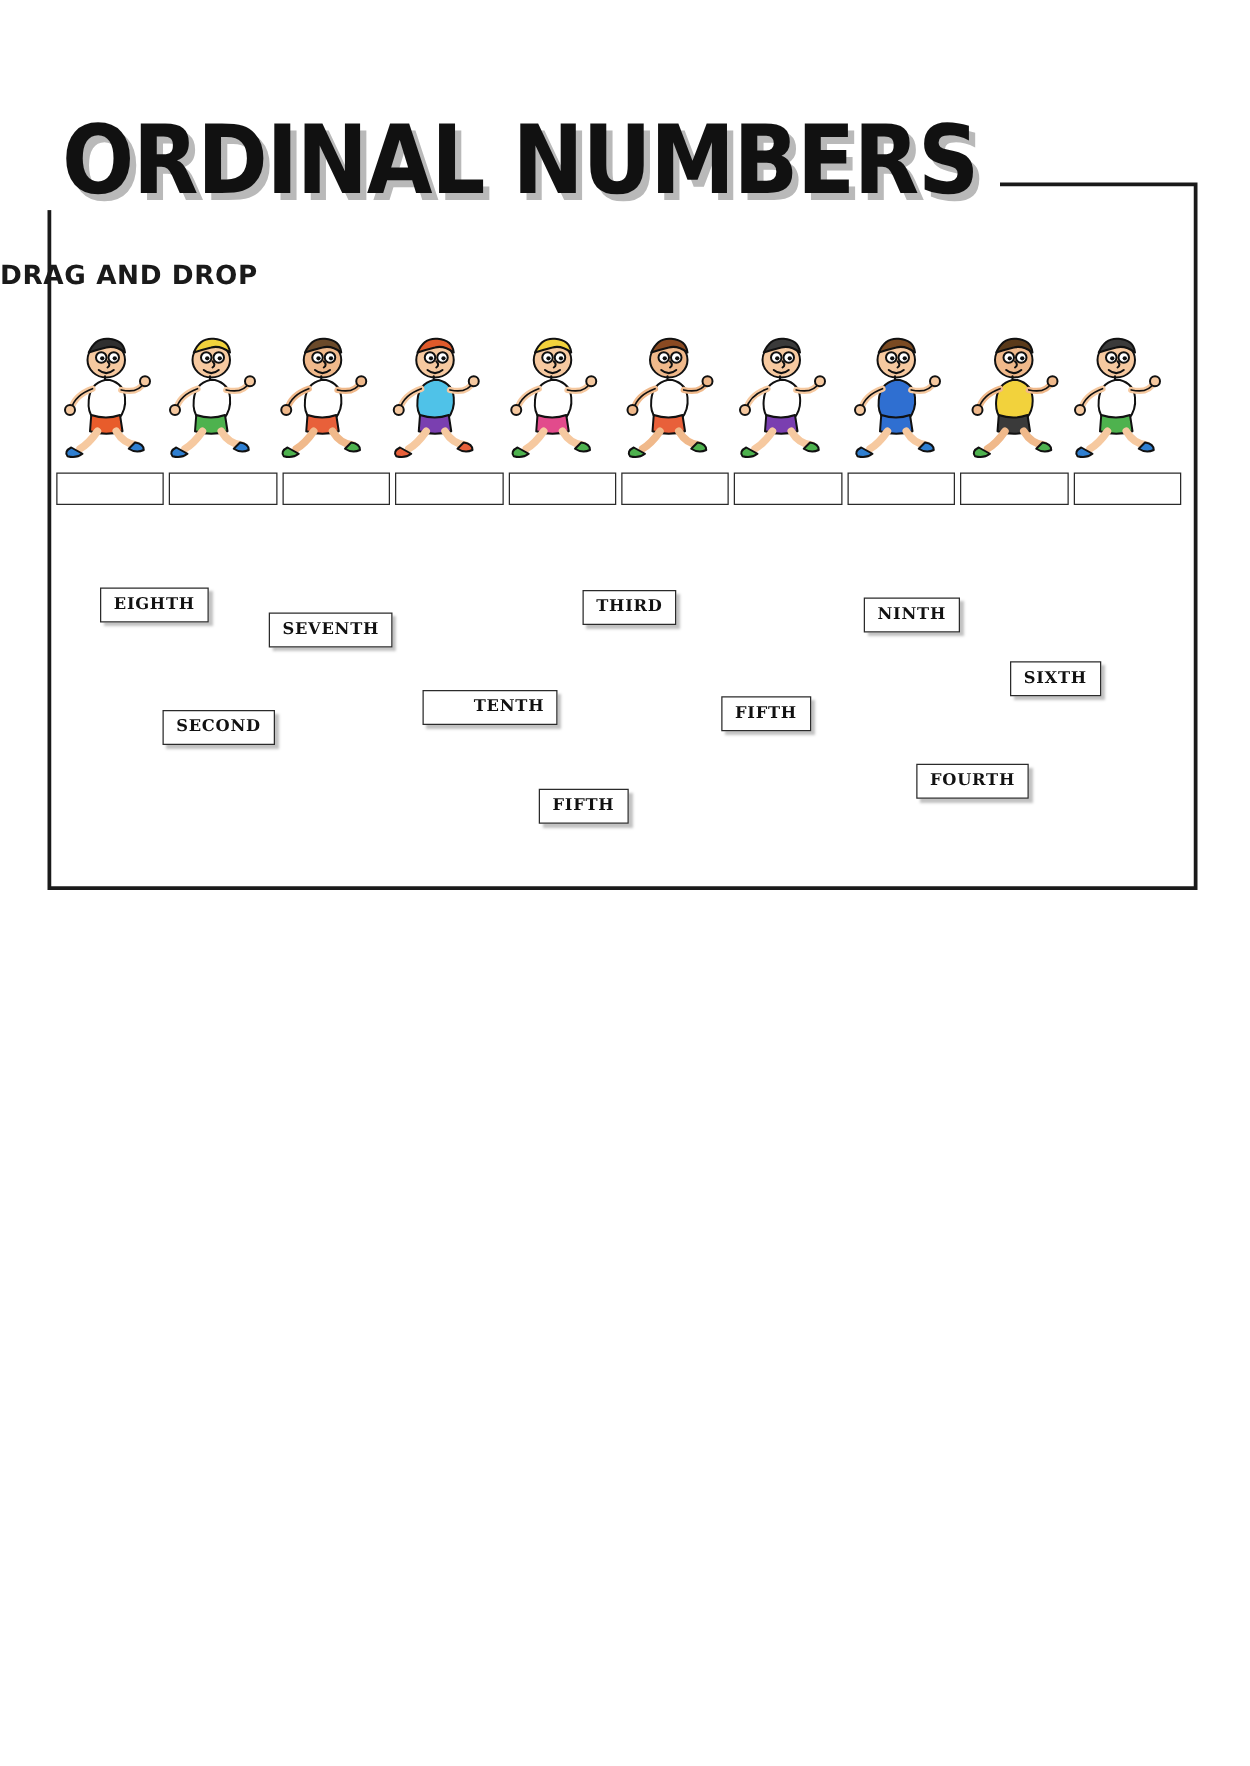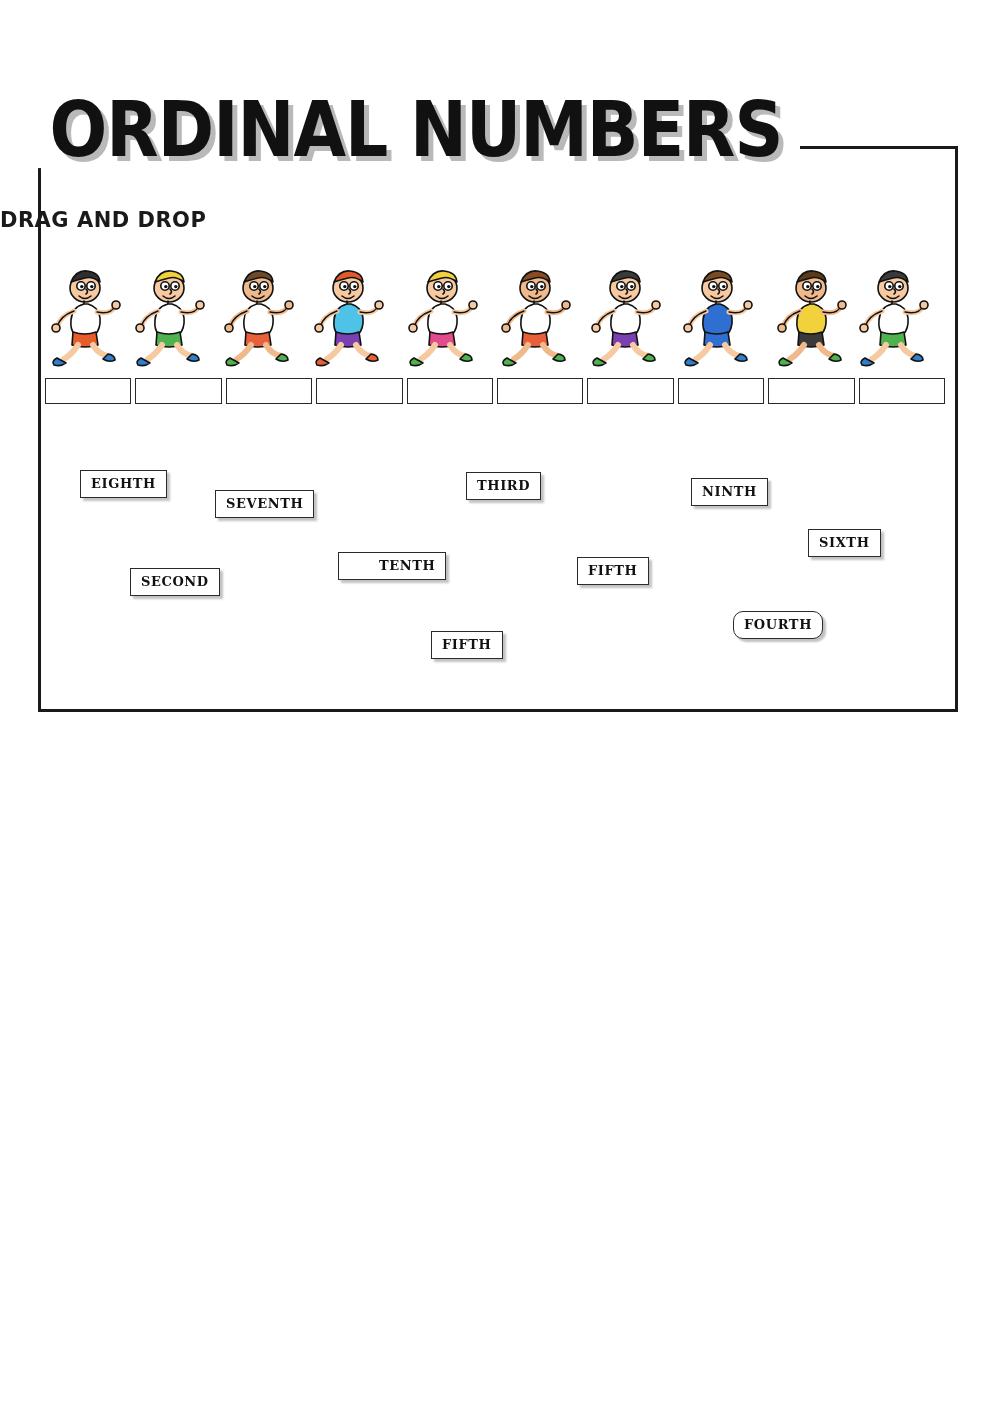--- a/index.html
+++ b/index.html
@@ -513,15 +513,15 @@
 
 <div id="tiles-layer">
     <div class="tile" style="left: 80px; top: 470px;">EIGHTH</div>
     <div class="tile" style="left: 215px; top: 490px;">SEVENTH</div>
     <div class="tile" style="left: 466px; top: 472px; text-align: right;">THIRD</div>
     <div class="tile" style="left: 691px; top: 462px; margin-top: 16px;">NINTH</div>
     <div class="tile" style="left: 808px; top: 529px; text-align: right;">SIXTH</div>
     <div class="tile" style="left: 338px; top: 552px; padding-left: 40px;">TENTH</div>
     <div class="tile" style="left: 577px; top: 557px;">FIFTH</div>
     <div class="tile" style="left: 130px; top: 568px;">SECOND</div>
-    <div class="tile" style="left: 733px; top: 611px; border-radius: 10px;">FOURTH</div>
+    <div class="tile" style="left: 733px; top: 611px;">FOURTH</div>
     <div class="tile" style="left: 431px; top: 631px;">FIFTH</div>
   </div>
 
 </body></html>

